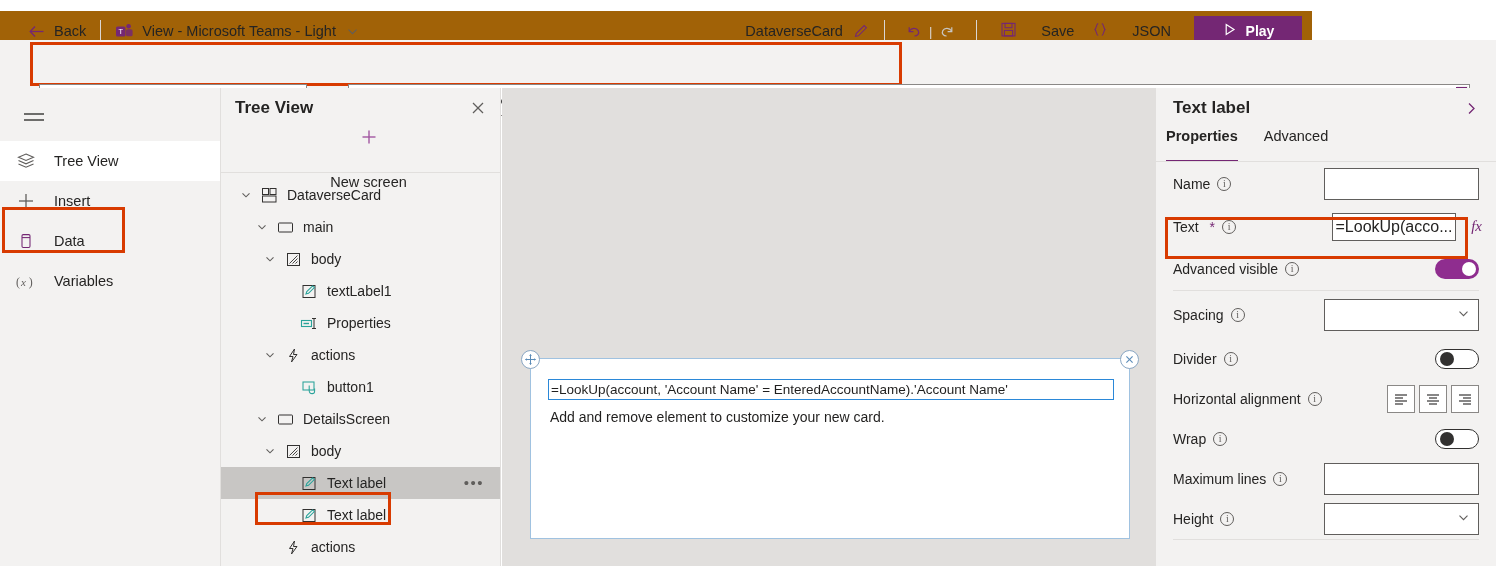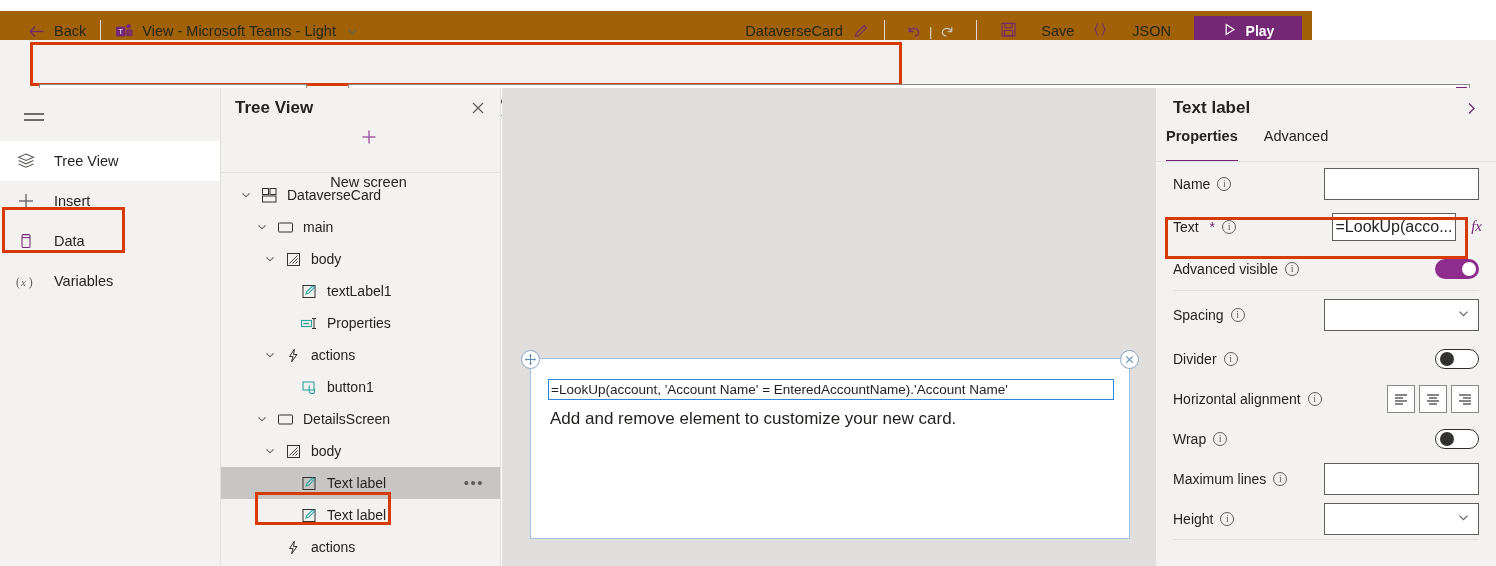--- a/index.html
+++ b/index.html
@@ -173,21 +173,21 @@
     position: absolute; right: -10px; top: -9px; width: 19px; height: 19px;
     border-radius: 50%; background:#ffffff; border: 1px solid #8aa7c4;
     display:flex; align-items:center; justify-content:center; cursor: pointer;
   }
   .card-sel-field {
     position: absolute; left: 17px; top: 20px; width: 566px; height: 21px;
     border: 1px solid #2b88d8; display:flex; align-items:center;
     padding-left: 2px; font-size: 13.5px; color: #201f1e;
   }
   .card-sub {
-    position: absolute; left: 19px; top: 50px; font-size: 17px; color: #201f1e;
+    position: absolute; left: 19px; top: 50px; font-size: 14px; color: #201f1e;
   }
 
   
   .rpanel {
     position: absolute; left: 1155px; top: 88px; width: 341px; height: 478px;
     background: #f3f2f1; border-left: 1px solid #e1dfdd; overflow: hidden;
   }
   .rp-head { display:flex; align-items:center; height: 40px; padding: 0 16px 0 17px; }
   .rp-title { font-size: 17px; font-weight: bold; color: #252423; }
   .rp-collapse { margin-left:auto; cursor:pointer; display:flex; }

